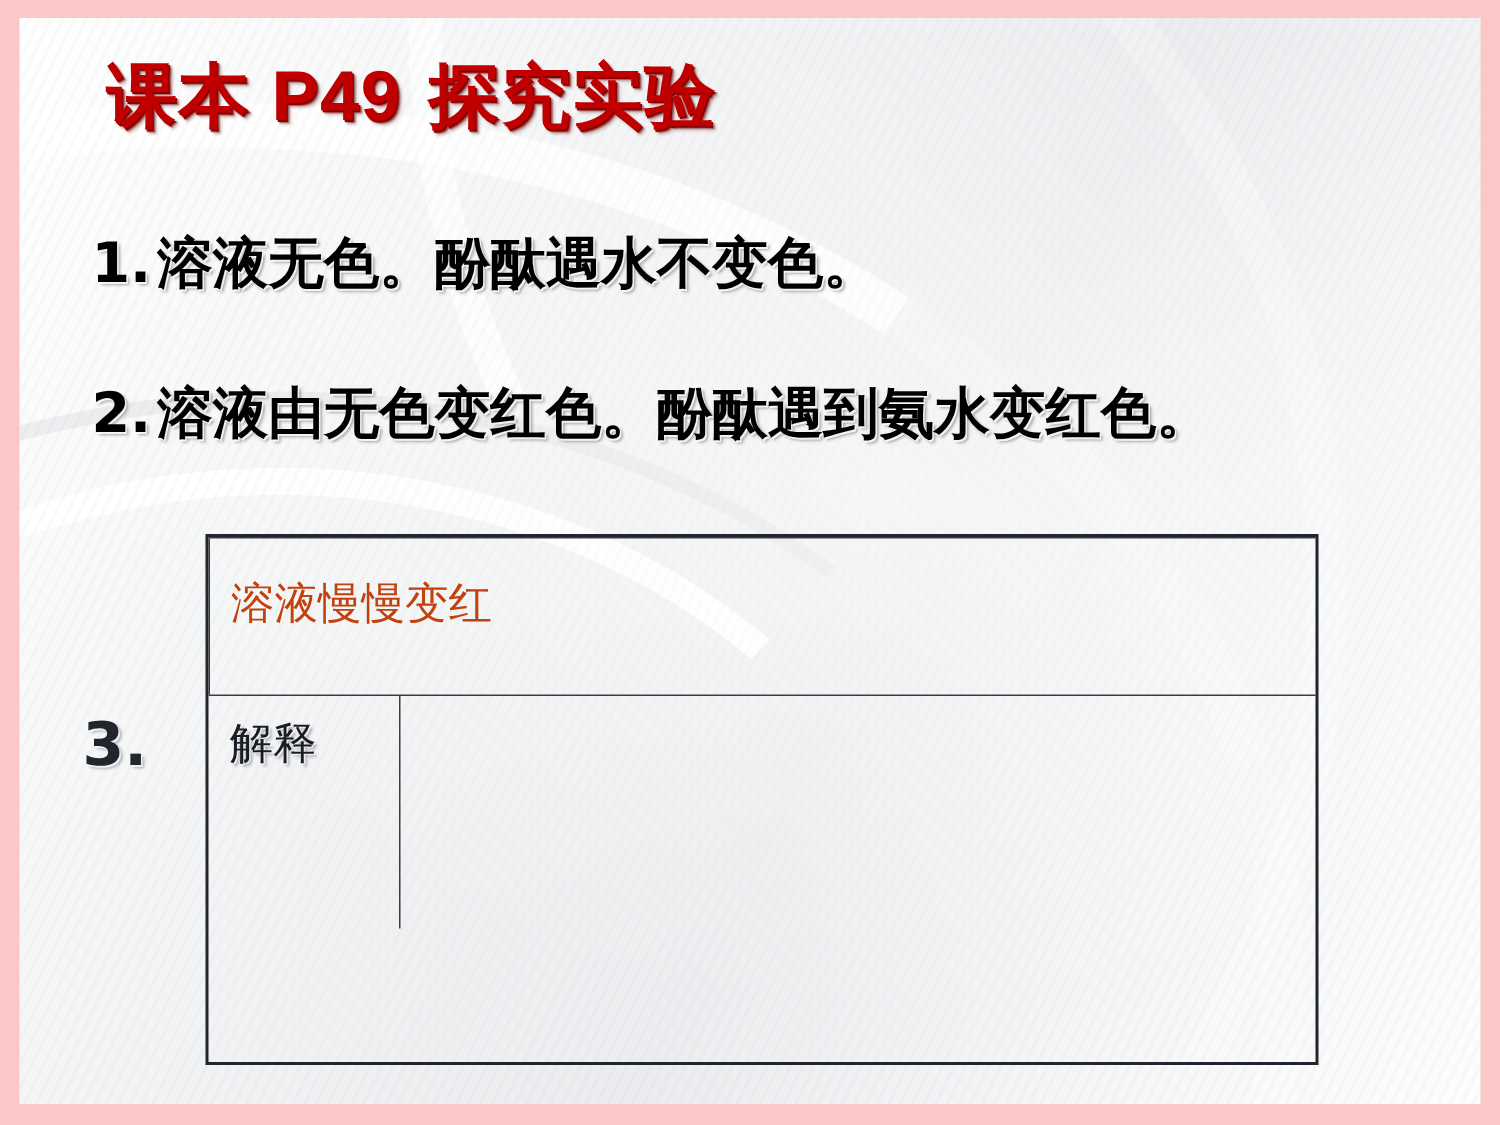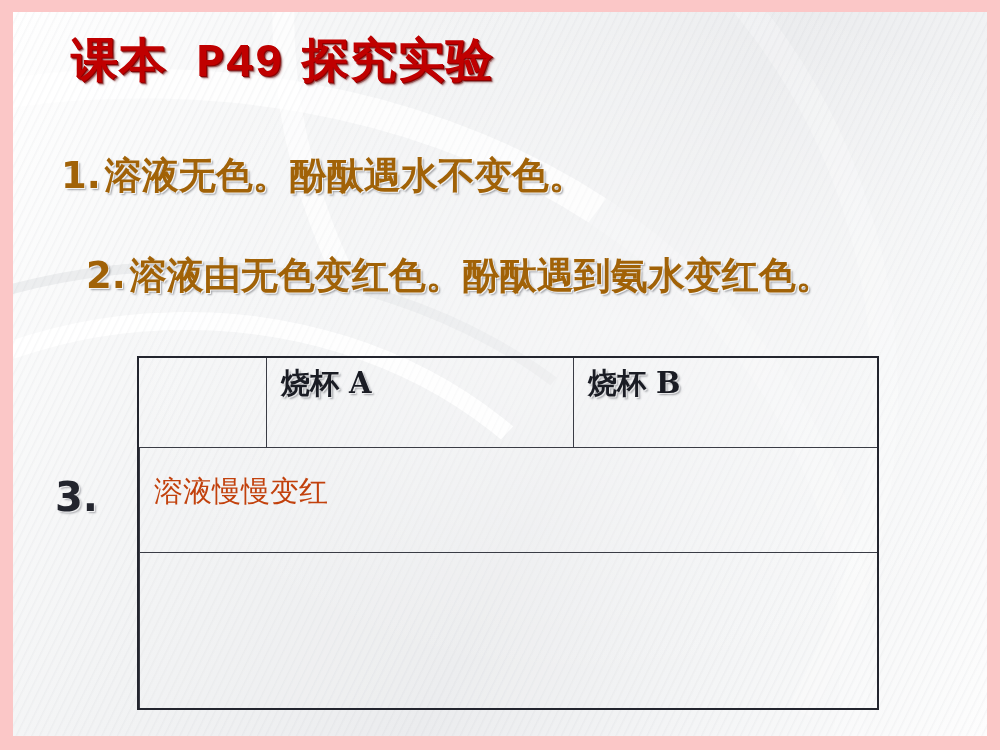--- a/index.html
+++ b/index.html
@@ -77,47 +77,47 @@
     position: relative;
     z-index: 3;
     width: 100%;
     height: 100%;
   }
 
   .title {
     position: absolute;
     left: 58px;
     top: 26px;
-    font-family: Liberation Mono, monospace;
+    font-family: Liberation Sans, sans-serif;
     font-weight: bold;
     font-size: 47px;
     line-height: 1.1;
     color: #c00000;
     letter-spacing: 1px;
     white-space: nowrap;
     text-shadow:
       1px 1px 0 #8d0000,
       2px 2px 1px rgba(90,0,0,0.55),
       3px 3px 2px rgba(120,20,20,0.25);
   }
   .title .gap { display: inline-block; width: 18px; }
 
   .stmt {
     position: absolute;
     font-family: "DejaVu Sans", "Liberation Sans", sans-serif;
     font-weight: bold;
     font-size: 37px;
     line-height: 1.15;
-    color: #a16207;
+    color: #000000;
     white-space: nowrap;
     text-shadow: 1px 1px 0 rgba(255,255,255,0.85), 2px 2px 2px rgba(60,62,72,0.45);
   }
   .stmt .num { margin-right: 4px; }
   #stmt1 { left: 48px; top: 143px; }
-  #stmt2 { left: 48px; top: 243px; margin-left: 25px; }
+  #stmt2 { left: 48px; top: 243px; }
 
   
   .marker {
     position: absolute;
     left: 42px;
     top: 462px;
     font-family: "DejaVu Sans", "Liberation Sans", sans-serif;
     font-weight: bold;
     font-size: 40px;
     color: #23252e;
@@ -211,39 +211,31 @@
       </div>
 
       <div class="stmt" id="stmt2">
         <span class="num">2.</span><span>溶液由无色变红色。酚酞遇到氨水变红色。</span>
       </div>
 
       <div class="marker">3.</div>
 
       <div class="exp-table">
 
-        <div class="row r-head">
-          <div class="cell c-label">
-            <span class="hdr-text"></span>
-          </div>
-          <div class="cell c-a">
-            <span class="hdr-text">烧杯 A</span>
-          </div>
-          <div class="cell c-b">
-            <span class="hdr-text">烧杯 B</span>
-          </div>
-        </div>
 
         <div class="row r-xian">
           <div class="cell c-a">
             <span class="val-text">溶液慢慢变红</span>
           </div>
         </div>
 
         <div class="row r-jie">
+          <div class="cell c-label">
+            <span class="lbl-text">解释</span>
+          </div>
           <div class="cell c-span">
             <span class="val-text"></span>
           </div>
         </div>
 
       </div>
 
     </div>
   </div>
 </div>

